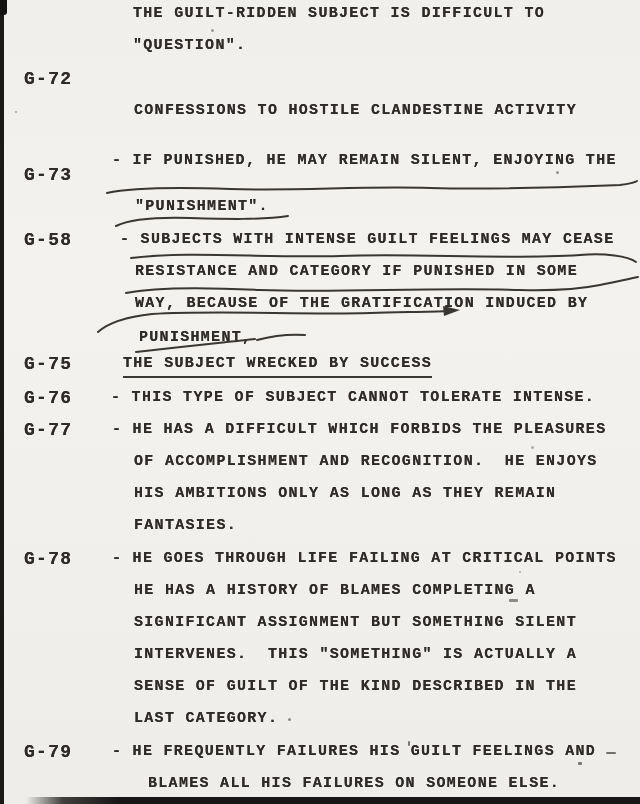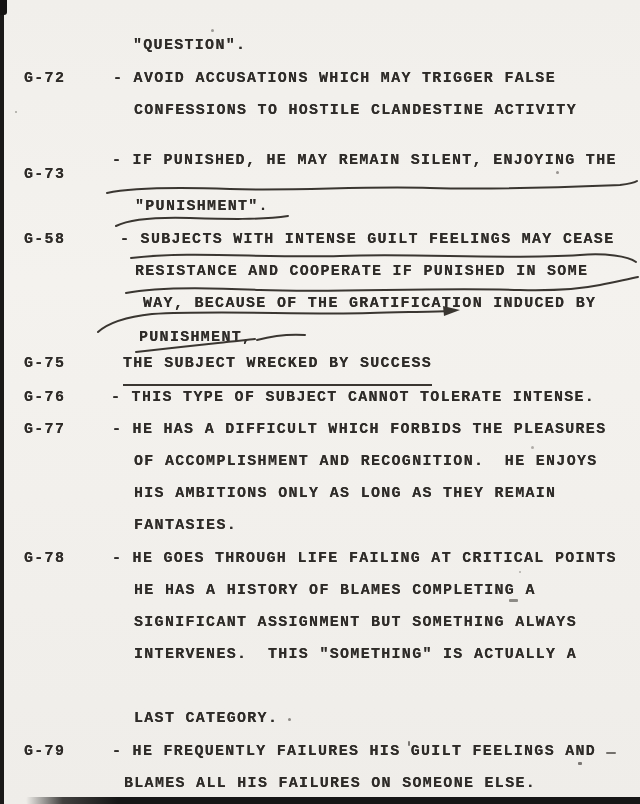--- a/index.html
+++ b/index.html
@@ -26,30 +26,30 @@
     font-weight:700;
     letter-spacing:1.3px;
     color:var(--ink);
     text-shadow:0 0 0.6px rgba(46,43,40,0.85);
     line-height:16px;
   }
   .label{
     position:absolute;
     left:24px;
     white-space:pre;
-    font-size:15px;
+    font-size:18px;
     font-weight:700;
     letter-spacing:1.3px;
     color:var(--ink);
     text-shadow:0 0 0.6px rgba(46,43,40,0.85);
     line-height:16px;
   }
   .heading span{
     border-bottom:2px solid var(--mark);
-    padding-bottom:12px;
+    padding-bottom:4px;
   }
   .marks{
     position:absolute;left:0;top:0;width:640px;height:804px;
     pointer-events:none;
   }
   .marks path{
     fill:none;stroke:var(--mark);stroke-width:2;stroke-linecap:round;
   }
   .edge-strip{
     position:absolute;left:0;top:0;width:4px;height:804px;
@@ -67,42 +67,43 @@
   .speck{
     position:absolute;background:#4a4641;border-radius:50%;
   }
   .speck.dash{border-radius:1px;}
 </style>
 </head>
 <body>
 
 <div class="page">
 
+  <div class="row" style="left:133px;top:6px"><span>THE GUILT-RIDDEN SUBJECT IS DIFFICULT TO</span></div>
   <div class="row" style="left:133px;top:38px"><span>"QUESTION".</span></div>
-  <div class="row" style="left:113px;top:71px"><span>- AVOID ACCUSATIONS WHICH MAY TRIGGER FALSE</span></div>
   <div class="row" style="left:134px;top:103px"><span>CONFESSIONS TO HOSTILE CLANDESTINE ACTIVITY</span></div>
   <div class="row" style="left:112px;top:153px"><span>- IF PUNISHED, HE MAY REMAIN SILENT, ENJOYING THE</span></div>
   <div class="row" style="left:135px;top:199px"><span>"PUNISHMENT".</span></div>
   <div class="row" style="left:120px;top:232px"><span>- SUBJECTS WITH INTENSE GUILT FEELINGS MAY CEASE</span></div>
-  <div class="row" style="left:135px;top:264px"><span>RESISTANCE AND COOPERATE IF PUNISHED IN SOME</span></div>
-  <div class="row" style="left:143px;top:296px"><span>WAY, BECAUSE OF THE GRATIFICATION INDUCED BY</span></div>
+  <div class="row" style="left:135px;top:264px"><span>RESISTANCE AND CATEGORY IF PUNISHED IN SOME</span></div>
+  <div class="row" style="left:135px;top:296px"><span>WAY, BECAUSE OF THE GRATIFICATION INDUCED BY</span></div>
   <div class="row" style="left:139px;top:330px"><span>PUNISHMENT,</span></div>
   <div class="row heading" style="left:123px;top:356px"><span>THE SUBJECT WRECKED BY SUCCESS</span></div>
   <div class="row" style="left:111px;top:390px"><span>- THIS TYPE OF SUBJECT CANNOT TOLERATE INTENSE.</span></div>
   <div class="row" style="left:112px;top:422px"><span>- HE HAS A DIFFICULT WHICH FORBIDS THE PLEASURES</span></div>
   <div class="row" style="left:134px;top:454px"><span>OF ACCOMPLISHMENT AND RECOGNITION.  HE ENJOYS</span></div>
   <div class="row" style="left:134px;top:486px"><span>HIS AMBITIONS ONLY AS LONG AS THEY REMAIN</span></div>
   <div class="row" style="left:134px;top:518px"><span>FANTASIES.</span></div>
   <div class="row" style="left:112px;top:551px"><span>- HE GOES THROUGH LIFE FAILING AT CRITICAL POINTS</span></div>
   <div class="row" style="left:134px;top:583px"><span>HE HAS A HISTORY OF BLAMES COMPLETING A</span></div>
-  <div class="row" style="left:134px;top:615px"><span>SIGNIFICANT ASSIGNMENT BUT SOMETHING ALWAYS</span></div>
+  <div class="row" style="left:134px;top:615px"><span>SIGNIFICANT ASSIGNMENT BUT SOMETHING SILENT</span></div>
   <div class="row" style="left:134px;top:647px"><span>INTERVENES.  THIS "SOMETHING" IS ACTUALLY A</span></div>
+  <div class="row" style="left:134px;top:679px"><span>SENSE OF GUILT OF THE KIND DESCRIBED IN THE</span></div>
   <div class="row" style="left:134px;top:711px"><span>LAST CATEGORY.</span></div>
   <div class="row" style="left:112px;top:744px"><span>- HE FREQUENTLY FAILURES HIS GUILT FEELINGS AND</span></div>
-  <div class="row" style="left:124px;top:776px"><span>BLAMES ALL HIS FAILURES ON SOMEONE ELSE.</span></div>
+  <div class="row" style="left:148px;top:776px"><span>BLAMES ALL HIS FAILURES ON SOMEONE ELSE.</span></div>
 
   <div class="label" style="top:71px">G-72</div>
   <div class="label" style="top:167px">G-73</div>
   <div class="label" style="top:232px">G-58</div>
   <div class="label" style="top:356px">G-75</div>
   <div class="label" style="top:390px">G-76</div>
   <div class="label" style="top:422px">G-77</div>
   <div class="label" style="top:551px">G-78</div>
   <div class="label" style="top:744px">G-79</div>
 

